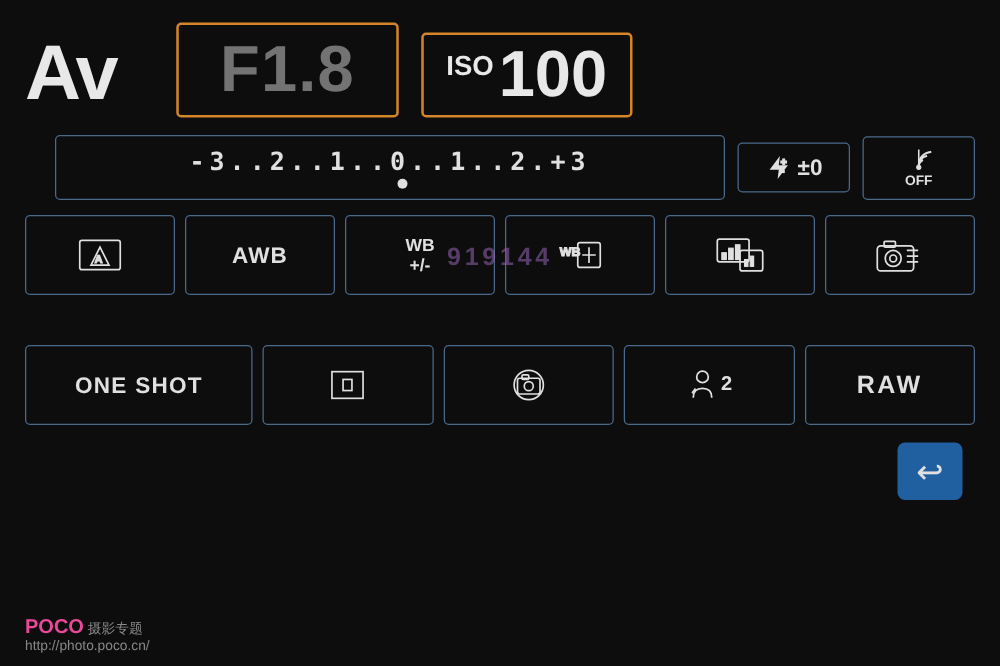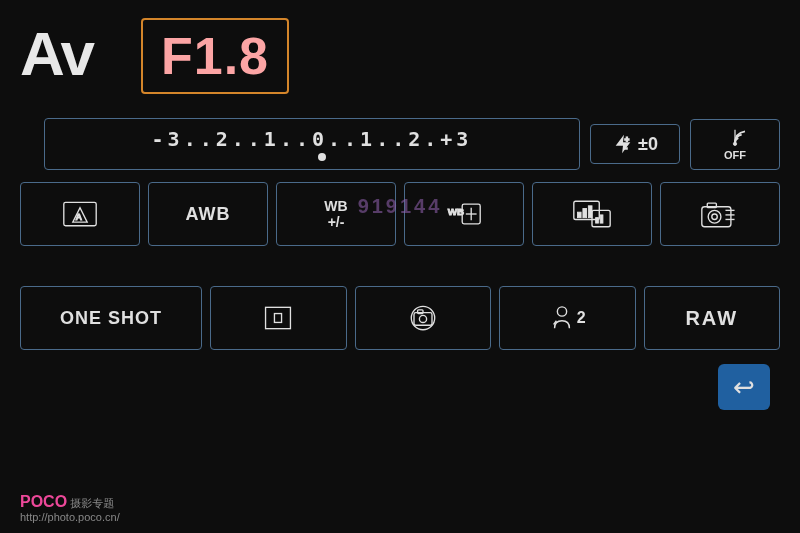--- a/index.html
+++ b/index.html
@@ -17,38 +17,38 @@
       width: 800px;
       height: 533px;
       background: #0d0d0d;
       position: relative;
       padding: 18px 20px 10px 20px;
     }
 
     
     .row1 {
       display: flex;
-      align-items: flex-start;
-      margin-bottom: 24px;
+      align-items: flex-end;
+      margin-bottom: 14px;
       gap: 18px;
     }
     .av-label {
       font-size: 62px;
       font-weight: 900;
       color: #e8e8e8;
       letter-spacing: -2px;
       margin-right: 30px;
     }
     .f-box {
       border: 2px solid #d4852a;
       border-radius: 4px;
-      padding: 6px 18px;
+      padding: 6px 33px;
       font-size: 52px;
       font-weight: 700;
-      color: #fca5a5;
+      color: #737373;
       letter-spacing: 1px;
     }
     .iso-box {
       border: 2px solid #d4852a;
       border-radius: 4px;
       padding: 6px 18px;
       display: flex;
       align-items: flex-start;
       gap: 4px;
     }
@@ -209,20 +209,24 @@
     }
   </style>
 </head>
 <body>
 
 <div class="screen">
 
   <div class="row1">
     <div class="av-label">Av</div>
     <div class="f-box">F1.8</div>
+    <div class="iso-box">
+      <span class="iso-label">ISO</span>
+      <span class="iso-value">100</span>
+    </div>
   </div>
 
   <div class="row2">
     <div class="exposure-box">
       <div style="font-size:20px; font-weight:700; color:#e0e0e0; letter-spacing:4px; font-family: monospace;">-3..2..1..0..1..2.+3</div>
       <div class="exposure-dots-row">
         <div class="exposure-dot"></div>
       </div>
     </div>
     <div class="flash-box">

